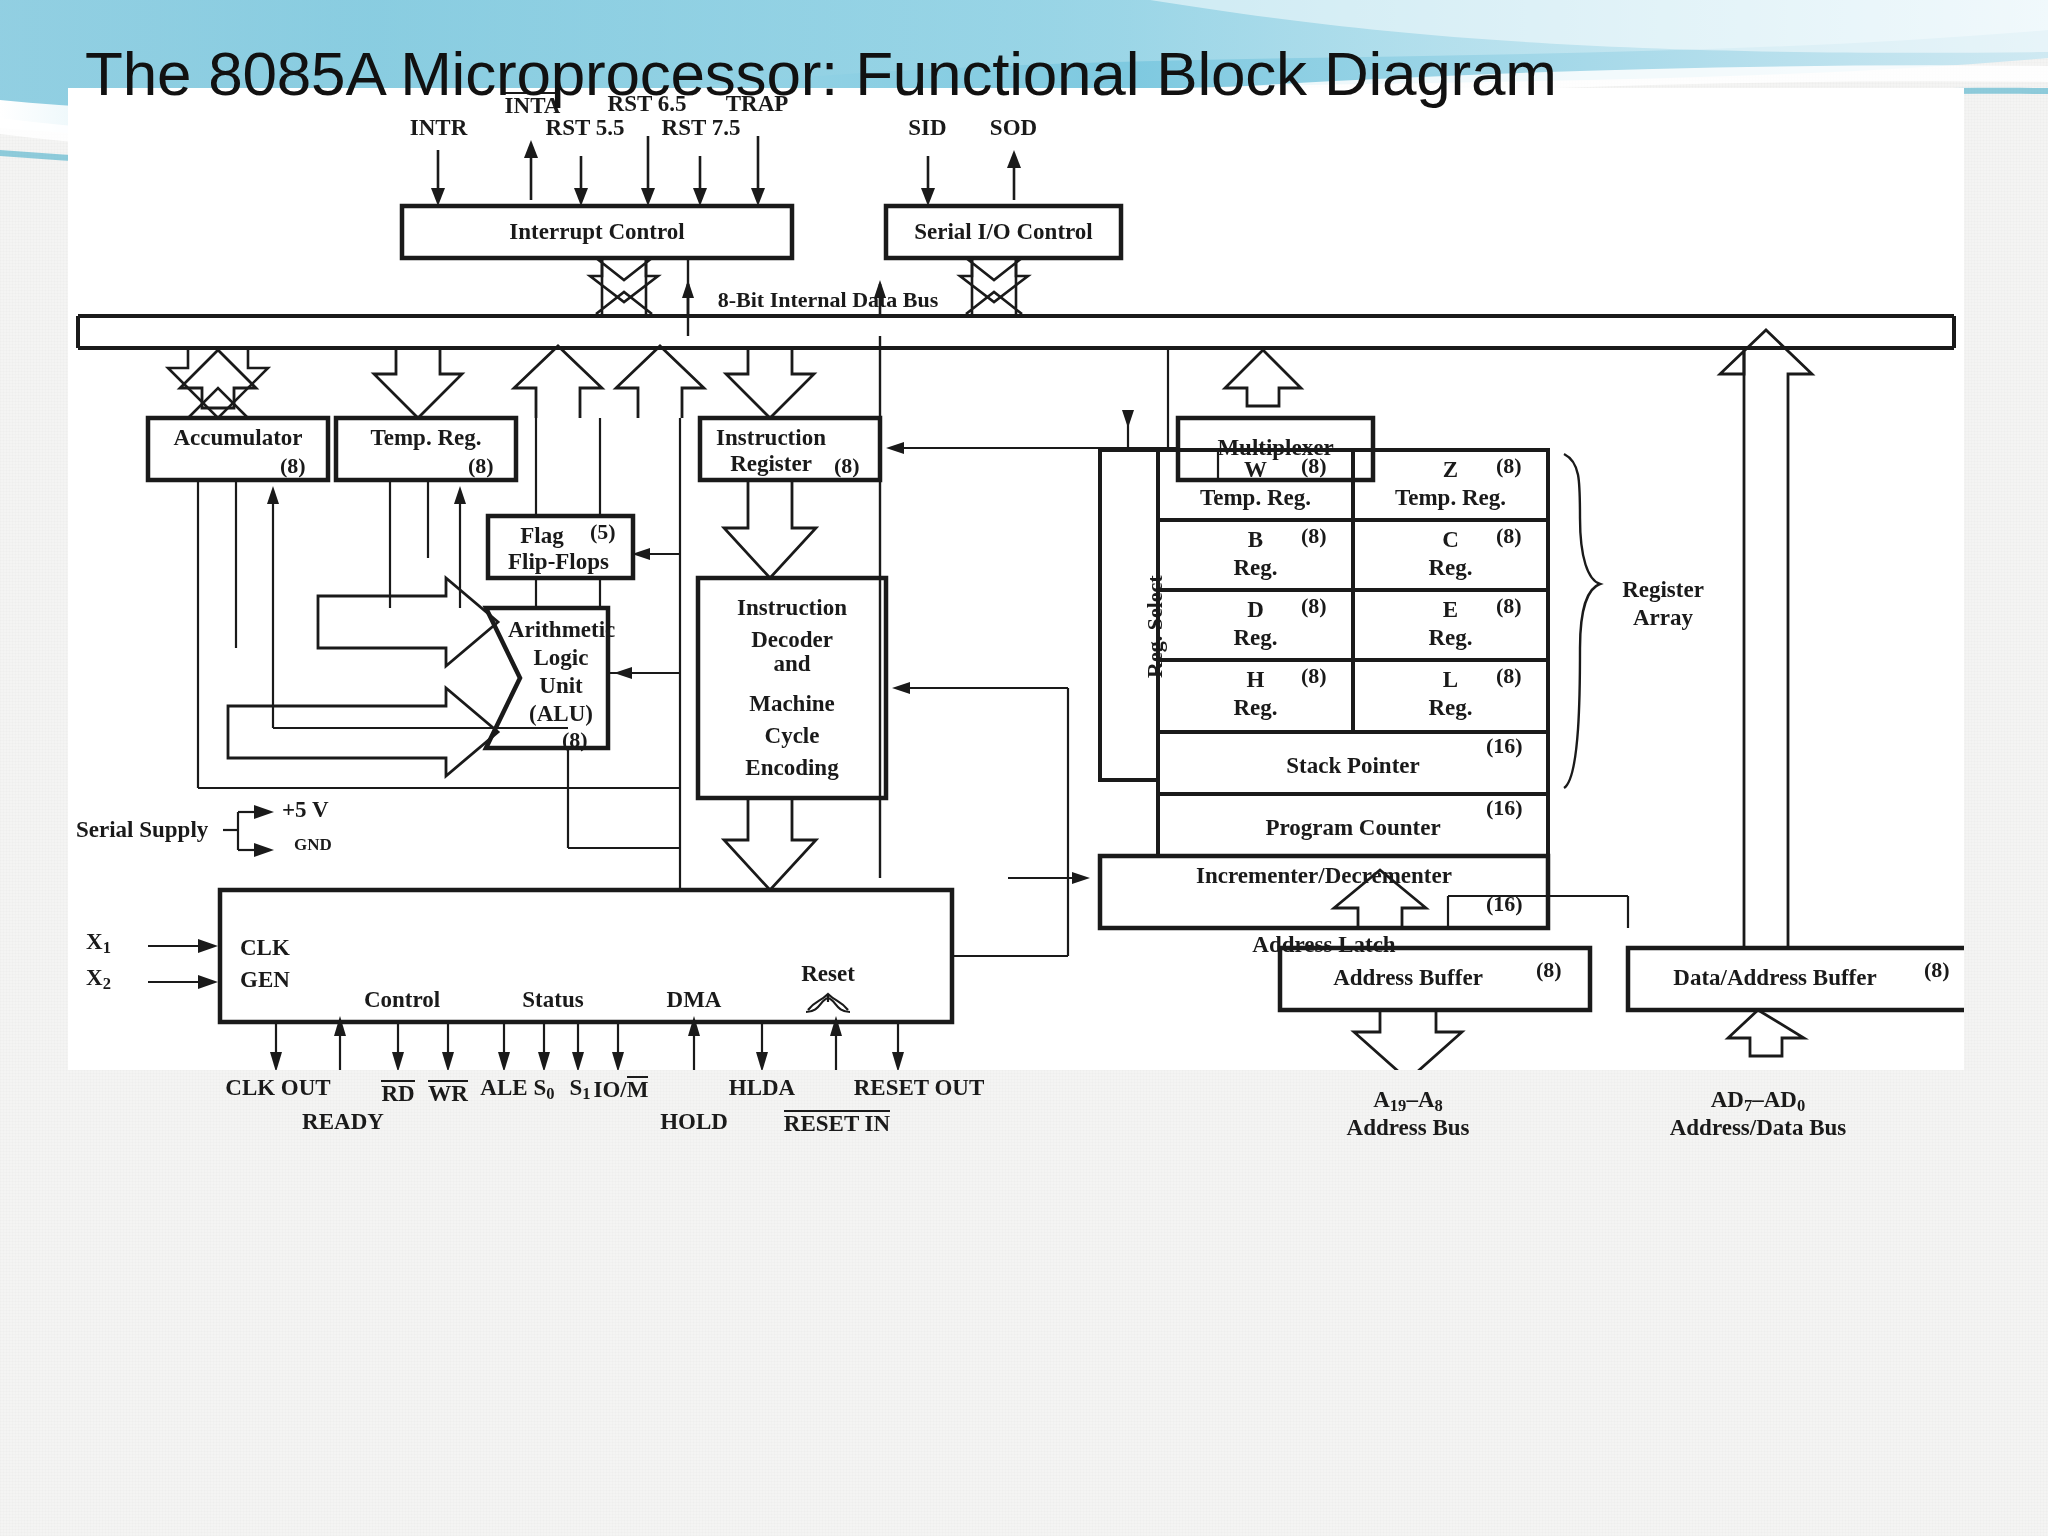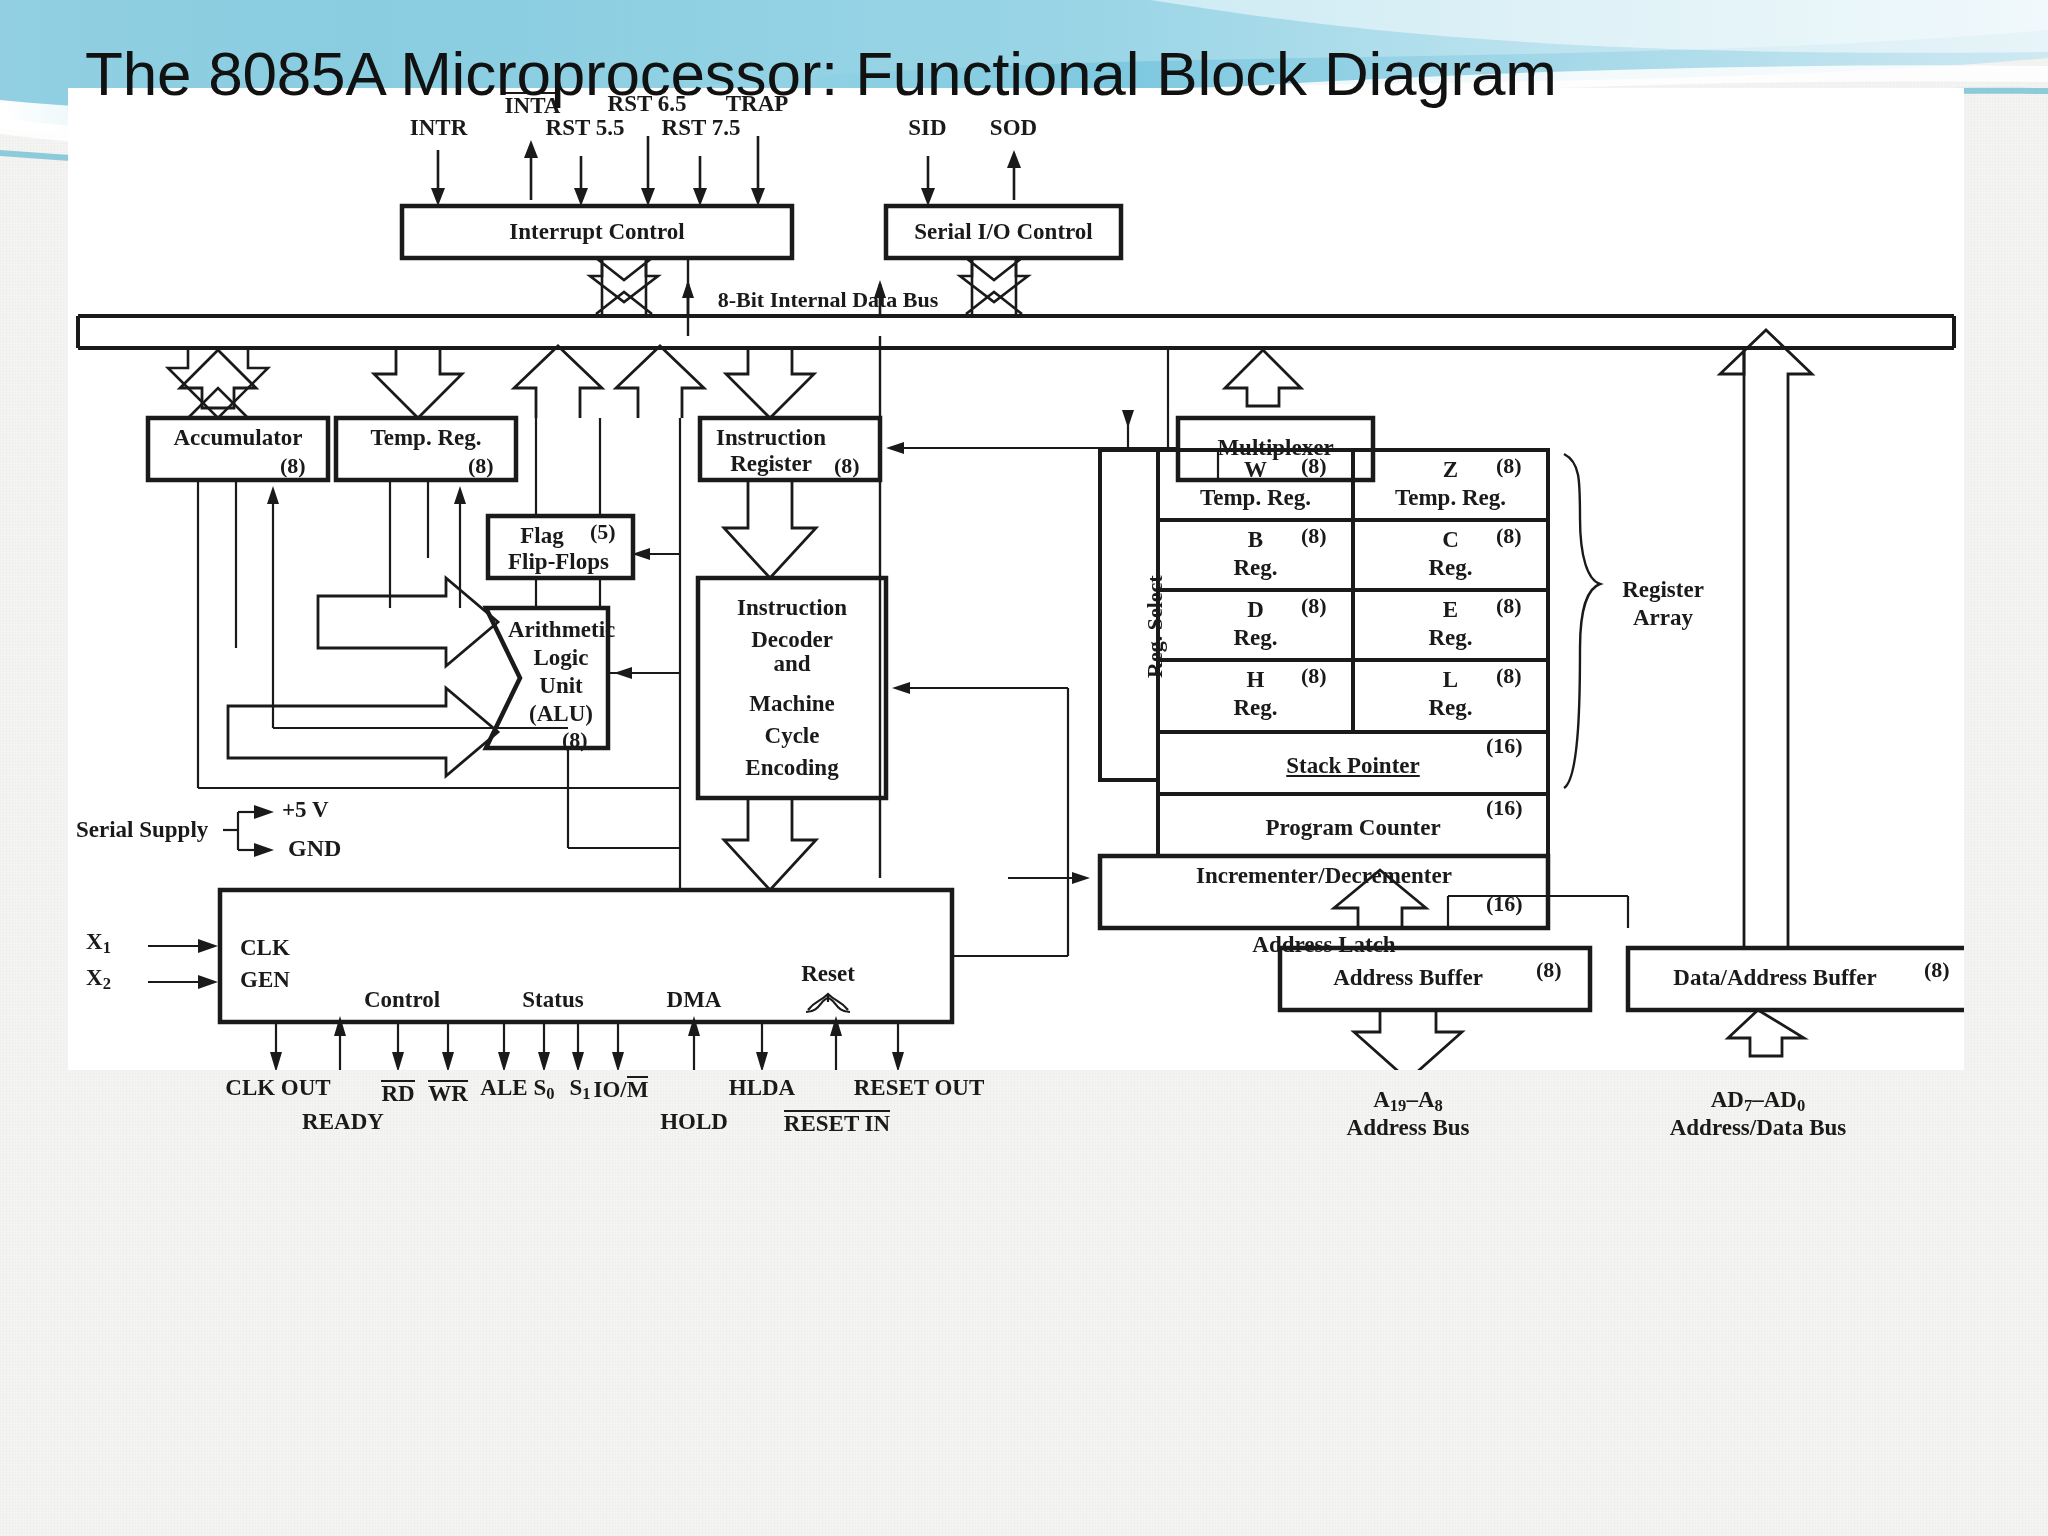--- a/index.html
+++ b/index.html
@@ -479,34 +479,34 @@
         <div class="lbl c" style="left:1285px;top:538px;width:195px;font-size:23px;">Reg.</div>
         <div class="lbl" style="left:1428px;top:506px;font-size:22px;">(8)</div>
         <div class="lbl c" style="left:1090px;top:580px;width:195px;font-size:23px;">H</div>
         <div class="lbl c" style="left:1090px;top:608px;width:195px;font-size:23px;">Reg.</div>
         <div class="lbl" style="left:1233px;top:576px;font-size:22px;">(8)</div>
         <div class="lbl c" style="left:1285px;top:580px;width:195px;font-size:23px;">L</div>
         <div class="lbl c" style="left:1285px;top:608px;width:195px;font-size:23px;">Reg.</div>
         <div class="lbl" style="left:1428px;top:576px;font-size:22px;">(8)</div>
       </div>
 
-    <div class="lbl c" style="left:1090px;top:666px;width:390px;font-size:23px;text-decoration:underline;">Stack Pointer</div>
+    <div class="lbl c" style="left:1090px;top:666px;width:390px;font-size:23px;">Stack Pointer</div>
     <div class="lbl" style="left:1418px;top:646px;font-size:22px;">(16)</div>
 
     <div class="lbl c" style="left:1090px;top:728px;width:390px;font-size:23px;">Program Counter</div>
     <div class="lbl" style="left:1418px;top:708px;font-size:22px;">(16)</div>
 
     <div class="lbl c" style="left:1032px;top:776px;width:448px;font-size:23px;">Incrementer/Decrementer</div>
     <div class="lbl c" style="left:1032px;top:804px;width:448px;font-size:23px;margin-top:41px;">Address Latch</div>
     <div class="lbl" style="left:1418px;top:804px;font-size:22px;">(16)</div>
 
 
     <div class="lbl" style="left:8px;top:730px;font-size:23px;">Serial Supply</div>
     <div class="lbl" style="left:214px;top:710px;font-size:23px;">+5 V</div>
-    <div class="lbl" style="left:220px;top:748px;font-size:24px;">GND</div>
+    <div class="lbl" style="left:226px;top:748px;font-size:17px;">GND</div>
 
     <div class="lbl" style="left:18px;top:842px;font-size:23px;"><span>X</span><span class="sub">1</span></div>
     <div class="lbl" style="left:18px;top:878px;font-size:23px;"><span>X</span><span class="sub">2</span></div>
     <div class="lbl" style="left:172px;top:848px;font-size:23px;">CLK</div>
     <div class="lbl" style="left:172px;top:880px;font-size:23px;">GEN</div>
     <div class="lbl c" style="left:130px;top:988px;width:160px;font-size:23px;">CLK OUT</div>
     <div class="lbl c" style="left:200px;top:1022px;width:150px;font-size:23px;">READY</div>
 
     <div class="lbl c" style="left:272px;top:900px;width:124px;font-size:23px;">Control</div>
     <div class="lbl c" style="left:294px;top:992px;width:72px;font-size:23px;"><span class="ovl">RD</span></div>

